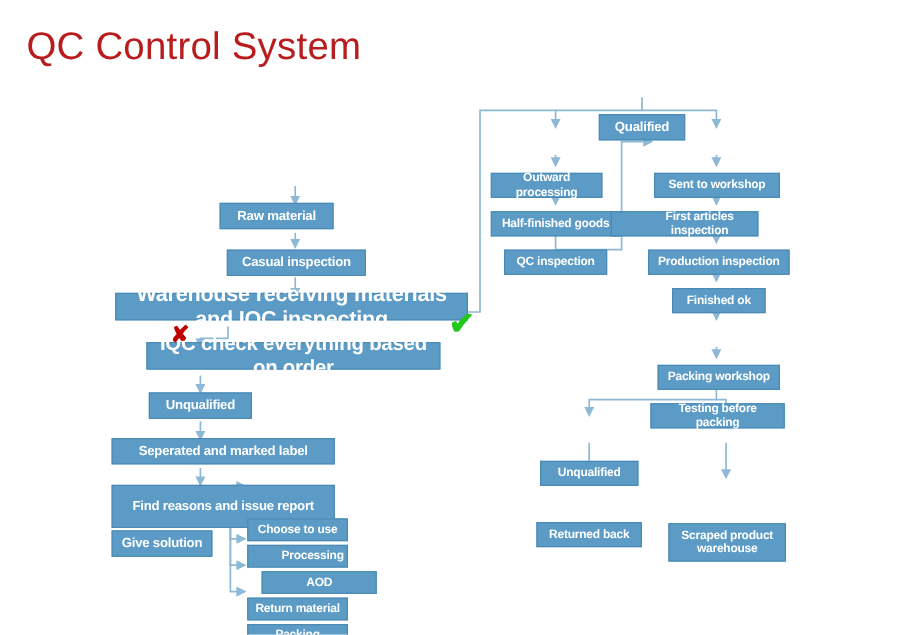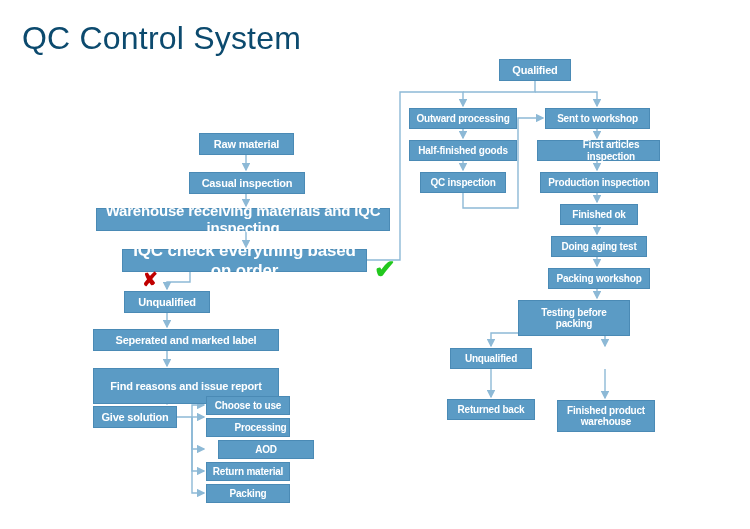--- a/index.html
+++ b/index.html
@@ -16,39 +16,40 @@
     height: 529px;
     background: #ffffff;
     overflow: hidden;
   }
   #title {
     position: absolute;
     left: 22px;
     top: 20px;
     font-size: 32px;
     font-weight: 400;
-    color: #0c4a6e;
+    color: #b91c1c;
     letter-spacing: 0.2px;
     white-space: nowrap;
   }
   .node {
     position: absolute;
     box-sizing: border-box;
     background: #5b9bc5;
     border: 1px solid #4a8ab5;
     color: #ffffff;
     font-weight: bold;
     display: flex;
     align-items: center;
     justify-content: center;
     text-align: center;
     line-height: 1.12;
     letter-spacing: -0.2px;
     font-size: 11px;
     padding: 0 3px;
+    margin-top: 36px;
   }
   .node.small { font-size: 10px; }
   svg#wires {
     position: absolute;
     left: 0; top: 0;
     width: 750px;
     height: 529px;
     pointer-events: none;
   }
   .mark {
@@ -119,25 +120,25 @@
       <path d="M597,289 L597,298"></path>
 
       <path d="M597,321 L597,333 L491,333 L491,346"></path>
       <path d="M597,333 L605,333 L605,346"></path>
 
       <path d="M491,369 L491,397"></path>
       <path d="M605,369 L605,398"></path>
     </g>
   </svg>
 
-  <div class="node" style="left:199px;top:133px;width:95px;height:22px;">Raw material</div>
+  <div class="node" style="left:183px;top:133px;width:95px;height:22px;">Raw material</div>
 
   <div class="node" style="left:189px;top:172px;width:116px;height:22px;">Casual inspection</div>
 
-  <div class="node" style="left:96px;top:208px;width:294px;height:23px;font-size:15px;">Warehouse receiving materials and IQC inspecting</div>
+  <div class="node" style="left:96px;top:208px;width:294px;height:23px;font-size:18px;">Warehouse receiving materials and IQC inspecting</div>
 
   <div class="node" style="left:122px;top:249px;width:245px;height:23px;font-size:17px;">IQC check everything based on order</div>
 
   <div class="node" style="left:124px;top:291px;width:86px;height:22px;">Unqualified</div>
 
   <div class="node" style="left:93px;top:329px;width:186px;height:22px;">Seperated and marked label</div>
 
   <div class="node" style="left:93px;top:368px;width:186px;height:36px;">Find reasons and issue report</div>
 
   <div class="node" style="left:93px;top:406px;width:84px;height:22px;">Give solution</div>
@@ -147,43 +148,42 @@
   <div class="node small" style="left:206px;top:418px;width:84px;height:19px;padding-left:28px;">Processing</div>
 
   <div class="node small" style="left:218px;top:440px;width:96px;height:19px;">AOD</div>
 
   <div class="node small" style="left:206px;top:462px;width:84px;height:19px;">Return material</div>
 
   <div class="node small" style="left:206px;top:484px;width:84px;height:19px;">Packing</div>
 
   <div class="node" style="left:499px;top:59px;width:72px;height:22px;">Qualified</div>
 
-  <div class="node small" style="left:409px;top:108px;width:108px;height:21px;">Outward processing</div>
+  <div class="node small" style="left:409px;top:108px;width:93px;height:21px;">Outward processing</div>
 
   <div class="node small" style="left:420px;top:172px;width:86px;height:21px;">QC inspection</div>
 
   <div class="node small" style="left:409px;top:140px;width:108px;height:21px;">Half-finished goods</div>
 
   <div class="node small" style="left:545px;top:108px;width:105px;height:21px;">Sent to workshop</div>
 
-  <div class="node small" style="left:537px;top:140px;width:123px;height:21px;padding-left:28px;">First articles inspection</div>
+  <div class="node small" style="left:509px;top:140px;width:123px;height:21px;padding-left:28px;">First articles inspection</div>
 
   <div class="node small" style="left:540px;top:172px;width:118px;height:21px;">Production inspection</div>
 
   <div class="node small" style="left:560px;top:204px;width:78px;height:21px;">Finished ok</div>
 
-  <div class="node small" style="left:551px;top:236px;width:96px;height:21px;">Doing aging test</div>
 
   <div class="node small" style="left:548px;top:268px;width:102px;height:21px;">Packing workshop</div>
 
-  <div class="node small" style="left:518px;top:300px;width:112px;height:36px;">Testing before packing</div>
+  <div class="node small" style="left:542px;top:300px;width:112px;height:21px;">Testing before packing</div>
 
   <div class="node small" style="left:450px;top:348px;width:82px;height:21px;">Unqualified</div>
 
 
   <div class="node small" style="left:447px;top:399px;width:88px;height:21px;">Returned back</div>
 
-  <div class="node small" style="left:557px;top:400px;width:98px;height:32px;">Finished product warehouse</div>
+  <div class="node small" style="left:557px;top:400px;width:98px;height:32px;">Scraped product warehouse</div>
 
   <div class="mark" id="mark-x">✘</div>
   <div class="mark" id="mark-check">✔</div>
 
 </div>
 
 </body></html>

